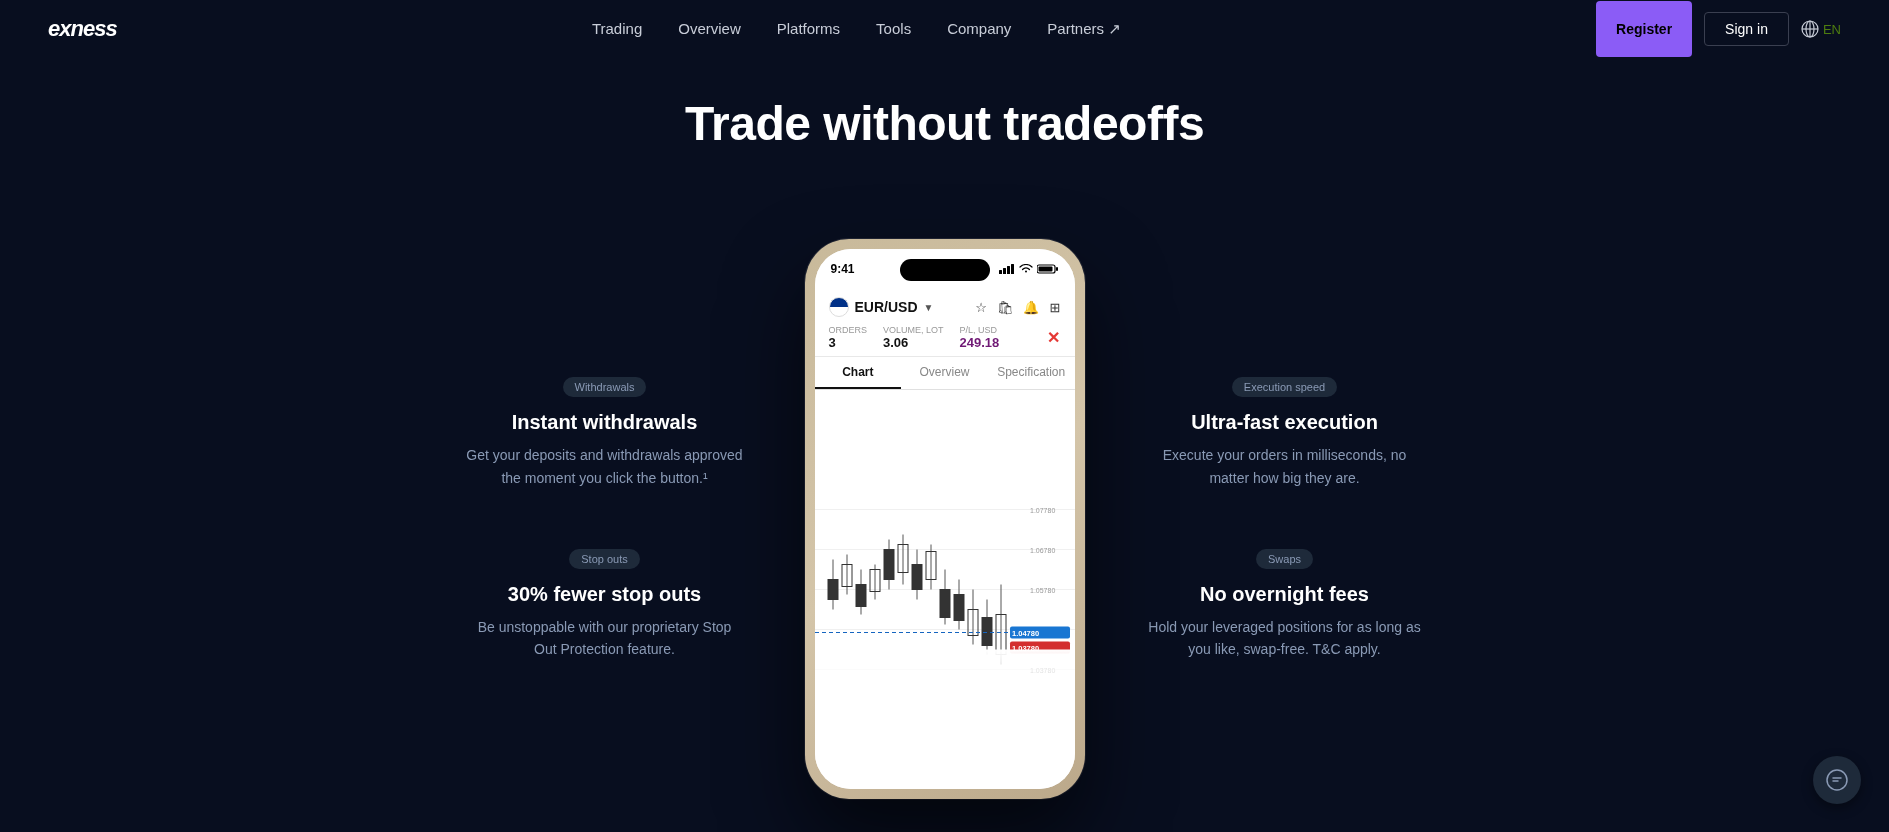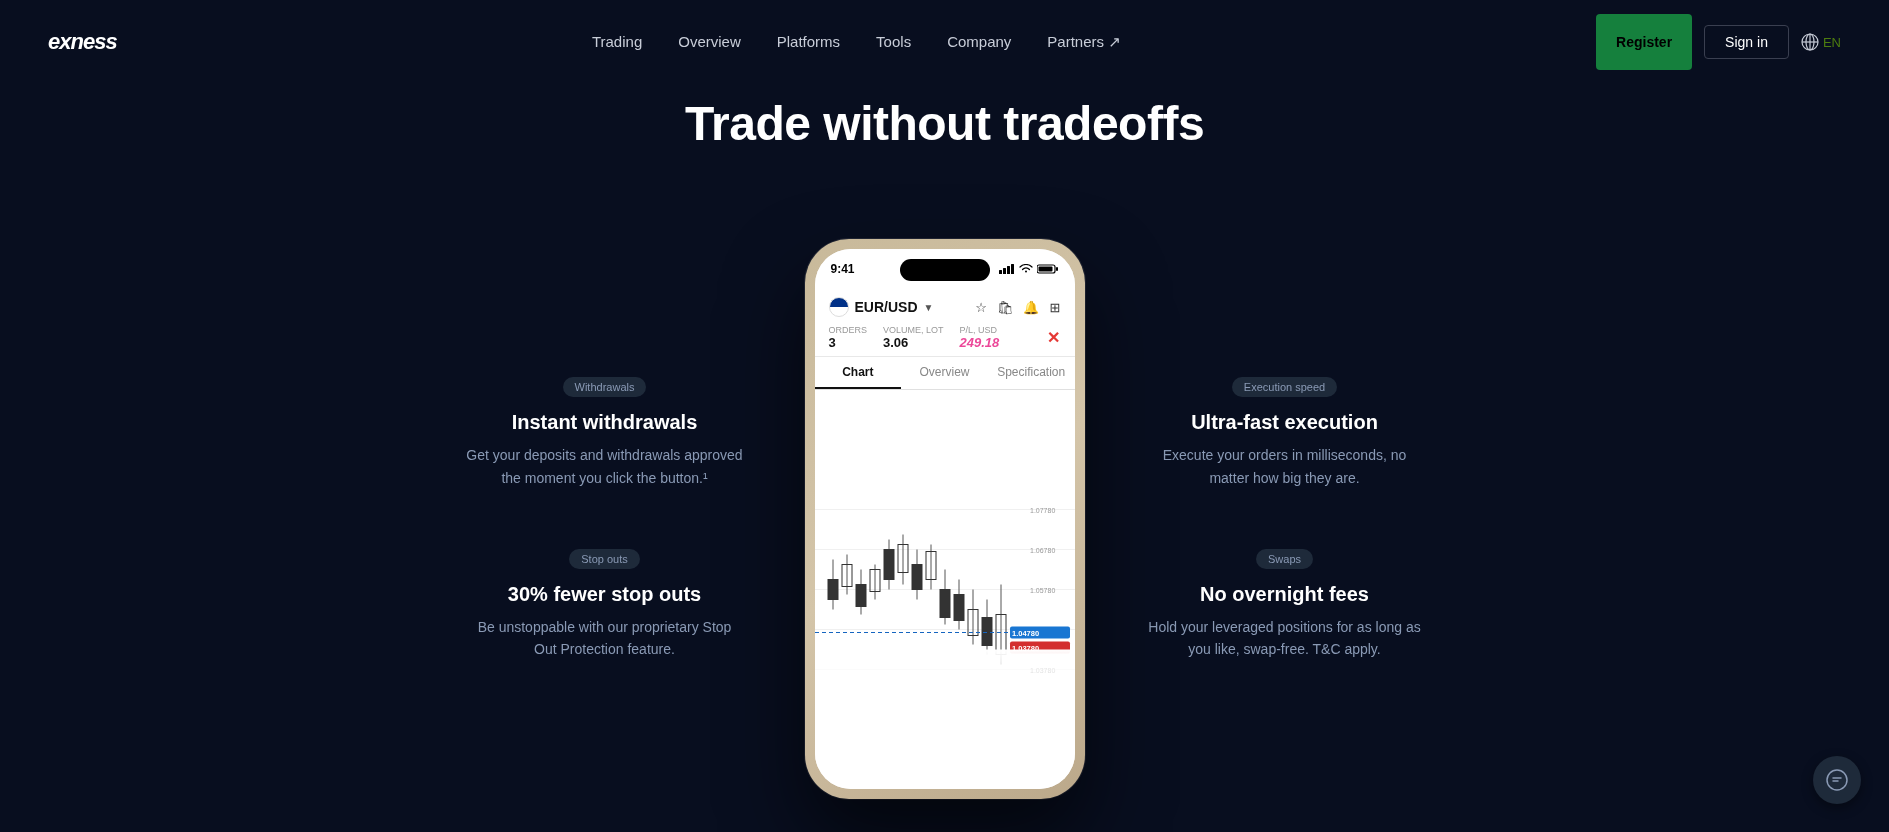--- a/index.html
+++ b/index.html
@@ -13,40 +13,40 @@
 
     
     nav {
       display: flex;
       align-items: center;
       justify-content: space-between;
       padding: 0 48px;
       height: 56px;
       background: #080e1f;
       position: sticky;
-      top: 14px;
+      top: 1px;
       z-index: 100;
     }
     .nav-links {
       display: flex;
       gap: 36px;
       list-style: none;
     }
     .nav-links li a {
       color: #c8cdd8;
       text-decoration: none;
       font-size: 15px;
     }
     .nav-right {
       display: flex;
       align-items: center;
       gap: 12px;
     }
     .btn-register {
-      background: #15803d;
+      background: #8b5cf6;
       color: #000;
       border: none;
       border-radius: 4px;
       padding: 20px 20px;
       font-size: 14px;
       font-weight: 600;
       cursor: pointer;
     }
     .btn-signin {
       background: transparent;
@@ -230,21 +230,21 @@
       font-size: 13px;
     }
     .phone-stats-row {
       display: flex;
       gap: 16px;
       align-items: center;
     }
     .stat-col { display: flex; flex-direction: column; }
     .stat-label { font-size: 9px; color: #999; text-transform: uppercase; }
     .stat-value { font-size: 13px; font-weight: 600; color: #111; }
-    .stat-value.profit { color: #ec4899; font-style: italic; }
+    .stat-value.profit { color: #701a75; }
     .close-x {
       margin-left: auto;
       color: #e53935;
       font-size: 16px;
       font-weight: 700;
       cursor: pointer;
     }
 
     
     .phone-tabs {

